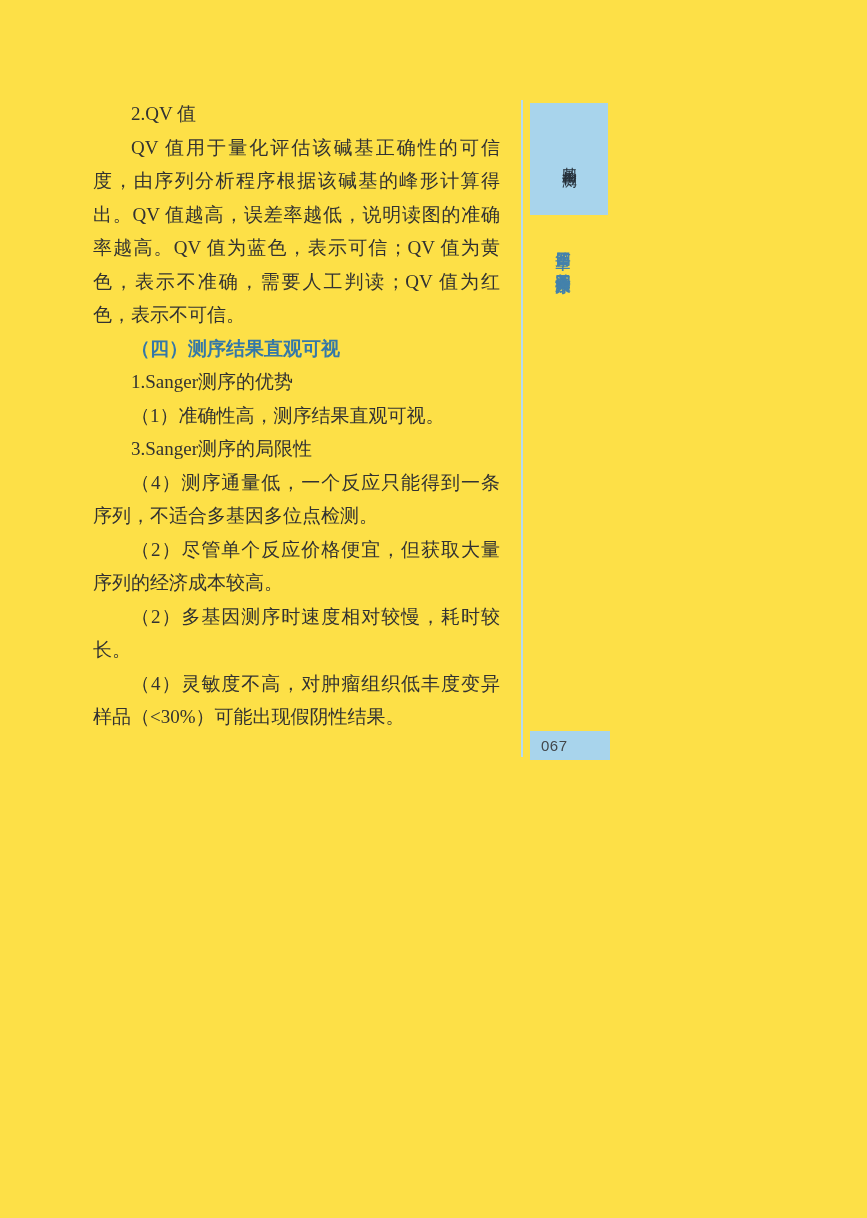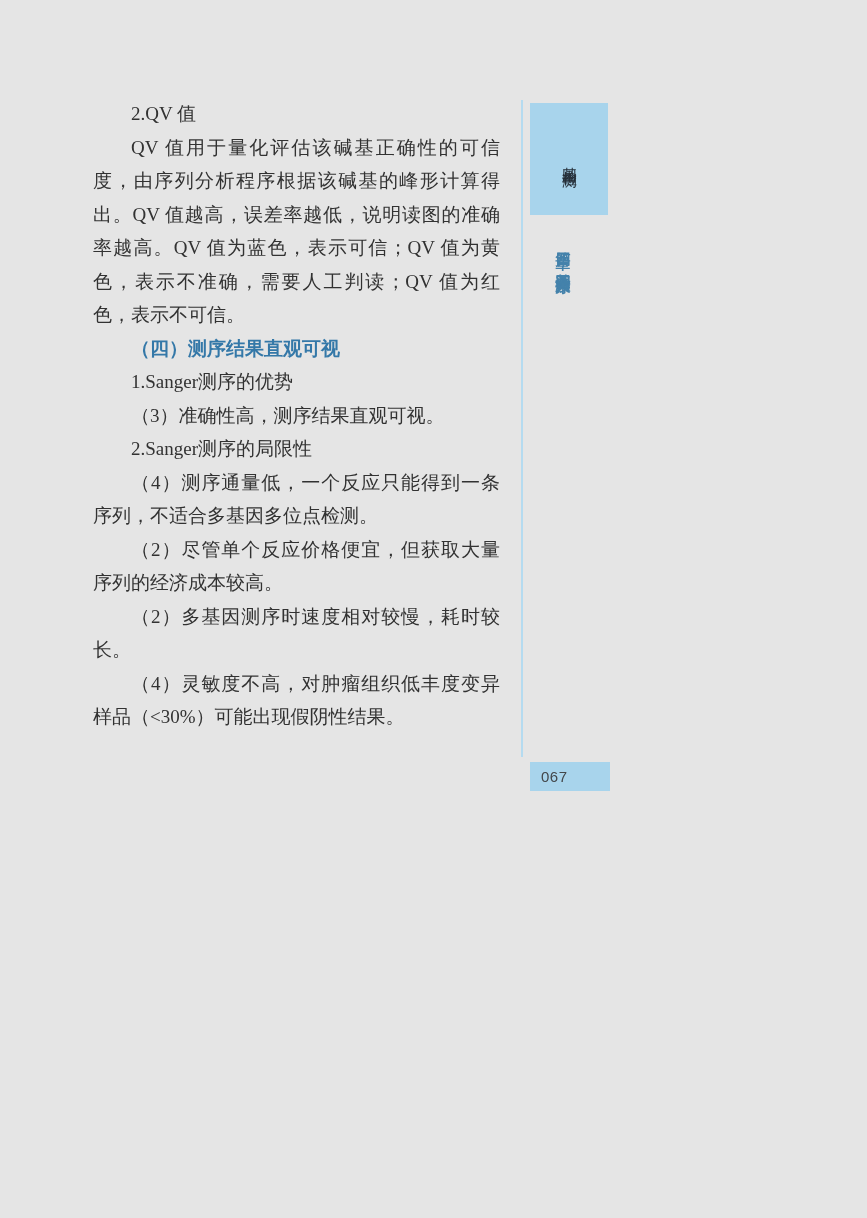--- a/index.html
+++ b/index.html
@@ -4,21 +4,21 @@
 <style>
   html, body {
     margin: 0;
     padding: 0;
     background: #ffffff;
   }
   .page {
     position: relative;
     width: 867px;
     height: 1218px;
-    background: #e5e5e5;
+    background: #fde047;
     overflow: hidden;
     font-family: "Liberation Serif", "DejaVu Serif", serif;
   }
 
   
   .textcol {
     position: absolute;
     left: 93px;
     top: 97px;
     width: 407px;
@@ -76,21 +76,21 @@
     letter-spacing: 1px;
     font-weight: bold;
     color: #4482ab;
   }
   .chapter .chapter-title {
     margin-top: 14px;
   }
   .pagenum-box {
     position: absolute;
     left: 530px;
-    top: 762px;
+    top: 731px;
     width: 80px;
     height: 29px;
     background: #a8d4ec;
     display: flex;
     align-items: center;
   }
   .pagenum-box .num {
     font-family: "Liberation Sans", "DejaVu Sans", sans-serif;
     font-size: 15px;
     color: #43474b;
@@ -101,22 +101,22 @@
 </head>
 <body>
 
 <div class="page">
 
   <main class="textcol">
     <p>2.QV 值</p>
     <p>QV 值用于量化评估该碱基正确性的可信度，由序列分析程序根据该碱基的峰形计算得出。QV 值越高，误差率越低，说明读图的准确率越高。QV 值为蓝色，表示可信；QV 值为黄色，表示不准确，需要人工判读；QV 值为红色，表示不可信。</p>
     <p class="heading">（四）测序结果直观可视</p>
     <p>1.Sanger测序的优势</p>
-    <p>（3）准确性高，测序结果直观可视。</p>
-    <p>2.Sanger测序的局限性</p>
+    <p>（1）准确性高，测序结果直观可视。</p>
+    <p>3.Sanger测序的局限性</p>
     <p>（4）测序通量低，一个反应只能得到一条序列，不适合多基因多位点检测。</p>
     <p>（2）尽管单个反应价格便宜，但获取大量序列的经济成本较高。</p>
     <p>（2）多基因测序时速度相对较慢，耗时较长。</p>
     <p>（4）灵敏度不高，对肿瘤组织低丰度变异样品（&lt;30%）可能出现假阴性结果。</p>
   </main>
 
   <aside>
     <div class="divider"></div>
 
     <div class="tab-box">

